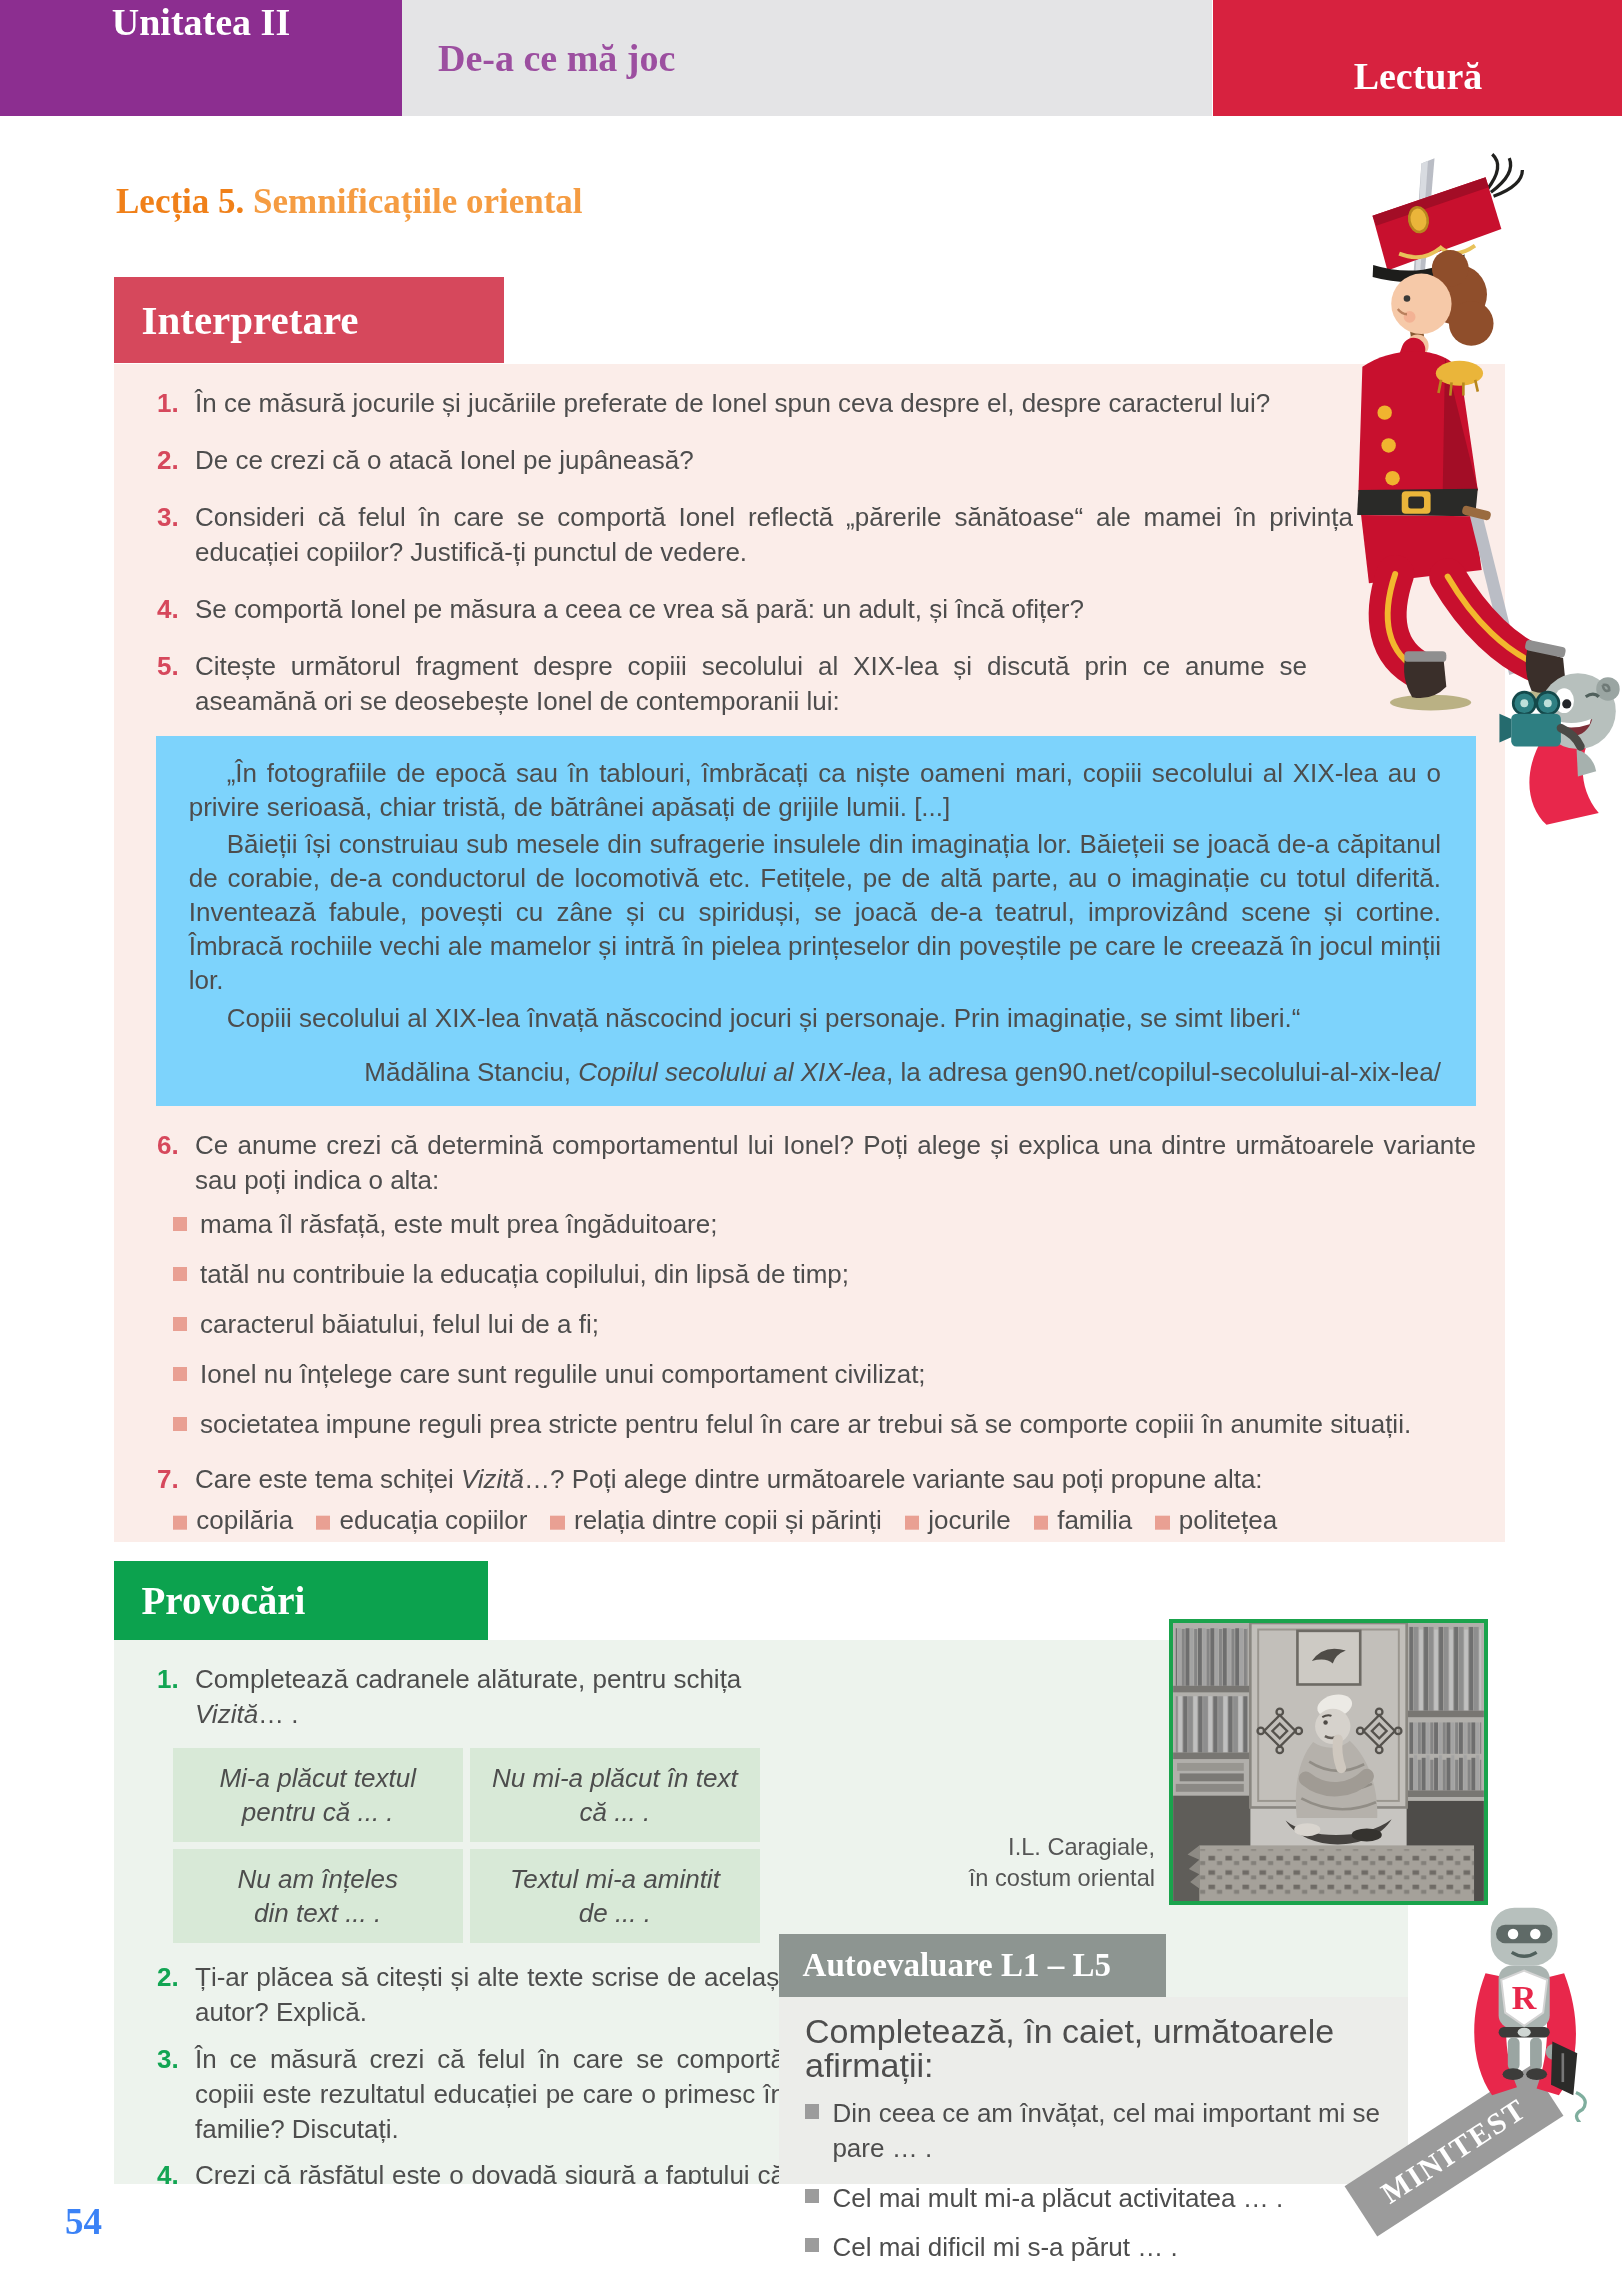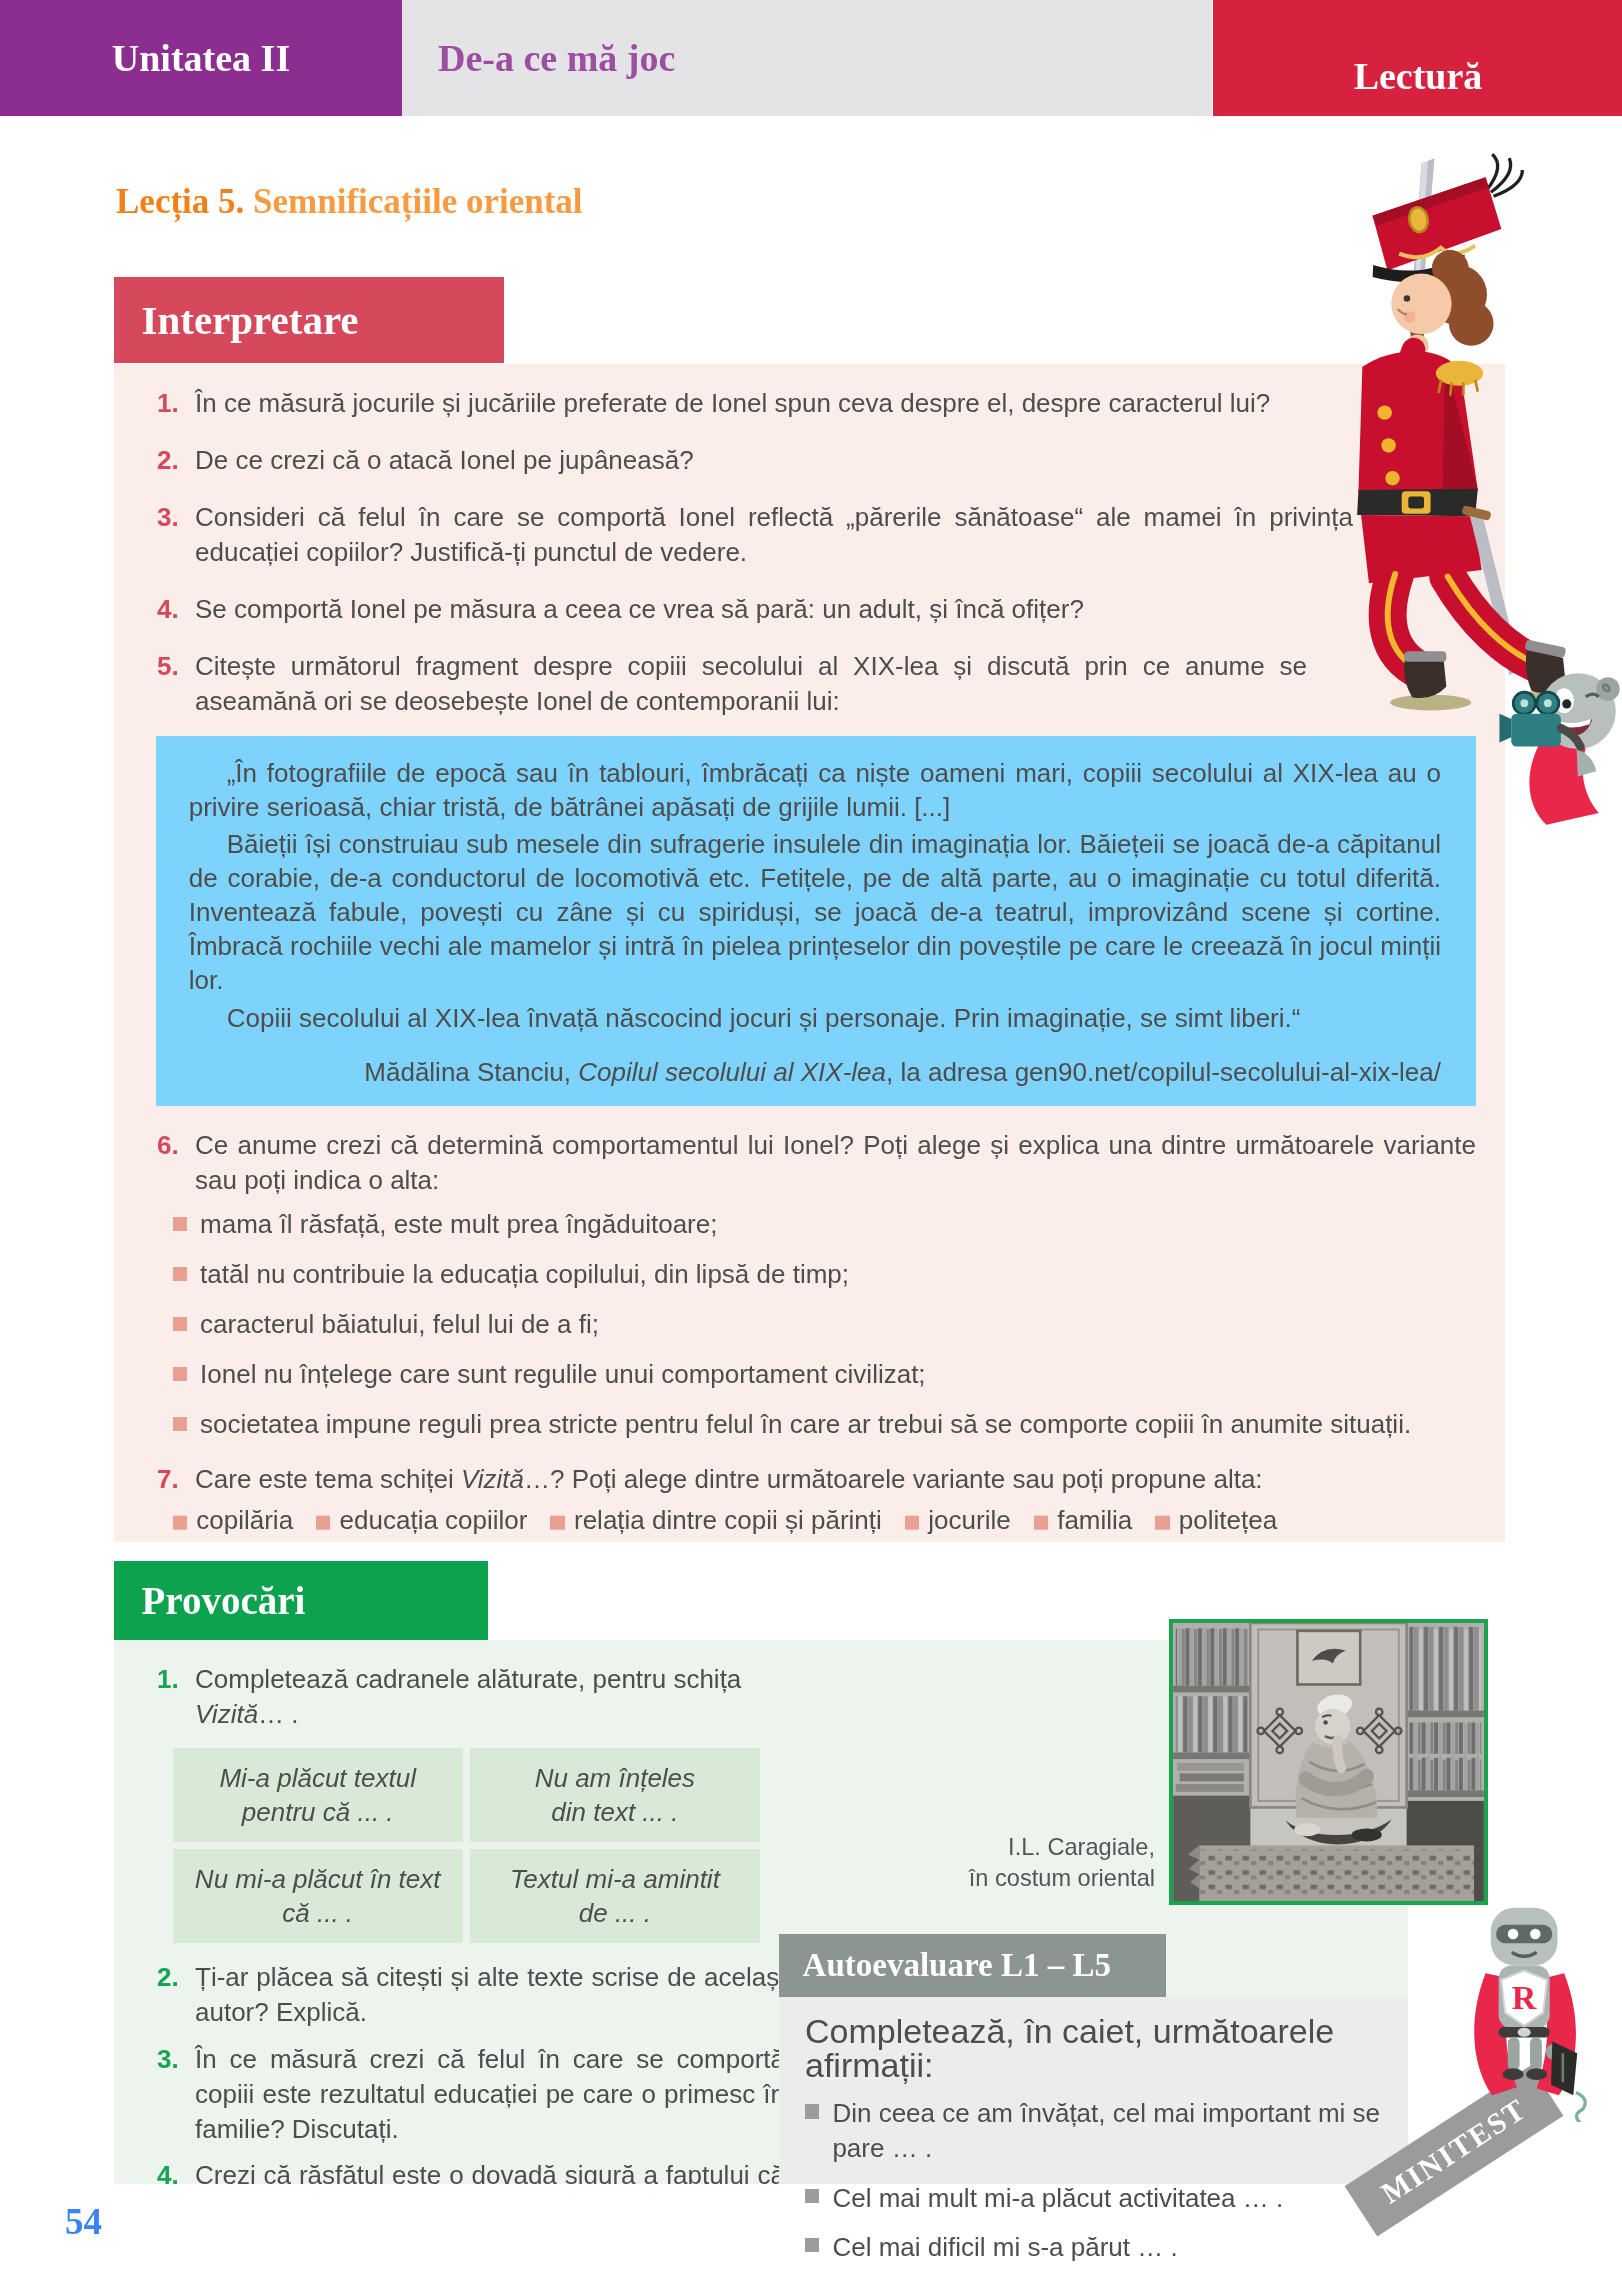--- a/index.html
+++ b/index.html
@@ -3,21 +3,21 @@
 <meta charset="utf-8">
 <style>
   html,body{margin:0;padding:0;background:#ffffff;}
   .page{position:relative;width:1623px;height:2295px;background:#ffffff;overflow:hidden;
         font-family:"Liberation Sans",sans-serif;color:#4d4d4d;}
   .serif{font-family:"Liberation Serif",serif;}
 
   
   .hdr{position:absolute;top:0;left:0;width:1623px;height:116px;}
   .hdr-purple{position:absolute;left:0;top:0;width:402px;height:116px;background:#8C2E90;
-              display:flex;align-items:center;justify-content:center;}
+              display:flex;align-items:flex-start;justify-content:center;}
   .hdr-gray{position:absolute;left:402px;top:0;width:810px;height:116px;background:#E4E4E6;
             display:flex;align-items:center;}
   .hdr-red{position:absolute;left:1213px;top:0;width:410px;height:116px;background:#D7223F;
            display:flex;align-items:center;justify-content:center;}
   .hdr-purple span{color:#fff;font-size:38px;font-weight:bold;}
   .hdr-gray span{color:#9C4FA0;font-size:38px;font-weight:600;margin-left:36px;}
   .hdr-red span{color:#fff;font-size:38px;font-weight:bold;margin-top:36px;}
 
   
   .lesson{position:absolute;left:116px;top:182px;font-size:35px;}
@@ -199,26 +199,26 @@
         <span class="qnum green">1.</span>
         <span class="qtext" style="text-align:left;"><span>Completează cadranele alăturate, pentru schița </span><i>Vizită</i><span>… .</span></span>
       </div>
 
       <div class="tbl">
         <div class="cell">
           <span>Mi-a plăcut textul</span>
           <span>pentru că ... .</span>
         </div>
         <div class="cell">
+          <span>Nu mi-a plăcut în text</span>
+          <span>că ... .</span>
+        </div>
+        <div class="cell">
           <span>Nu am înțeles</span>
           <span>din text ... .</span>
-        </div>
-        <div class="cell">
-          <span>Nu mi-a plăcut în text</span>
-          <span>că ... .</span>
         </div>
         <div class="cell">
           <span>Textul mi-a amintit</span>
           <span>de ... .</span>
         </div>
       </div>
 
       <div class="qrow" style="margin-bottom:11.8px;width:628px;">
         <span class="qnum green">2.</span>
         <span class="qtext">Ți-ar plăcea să citești și alte texte scrise de același autor? Explică.</span>

